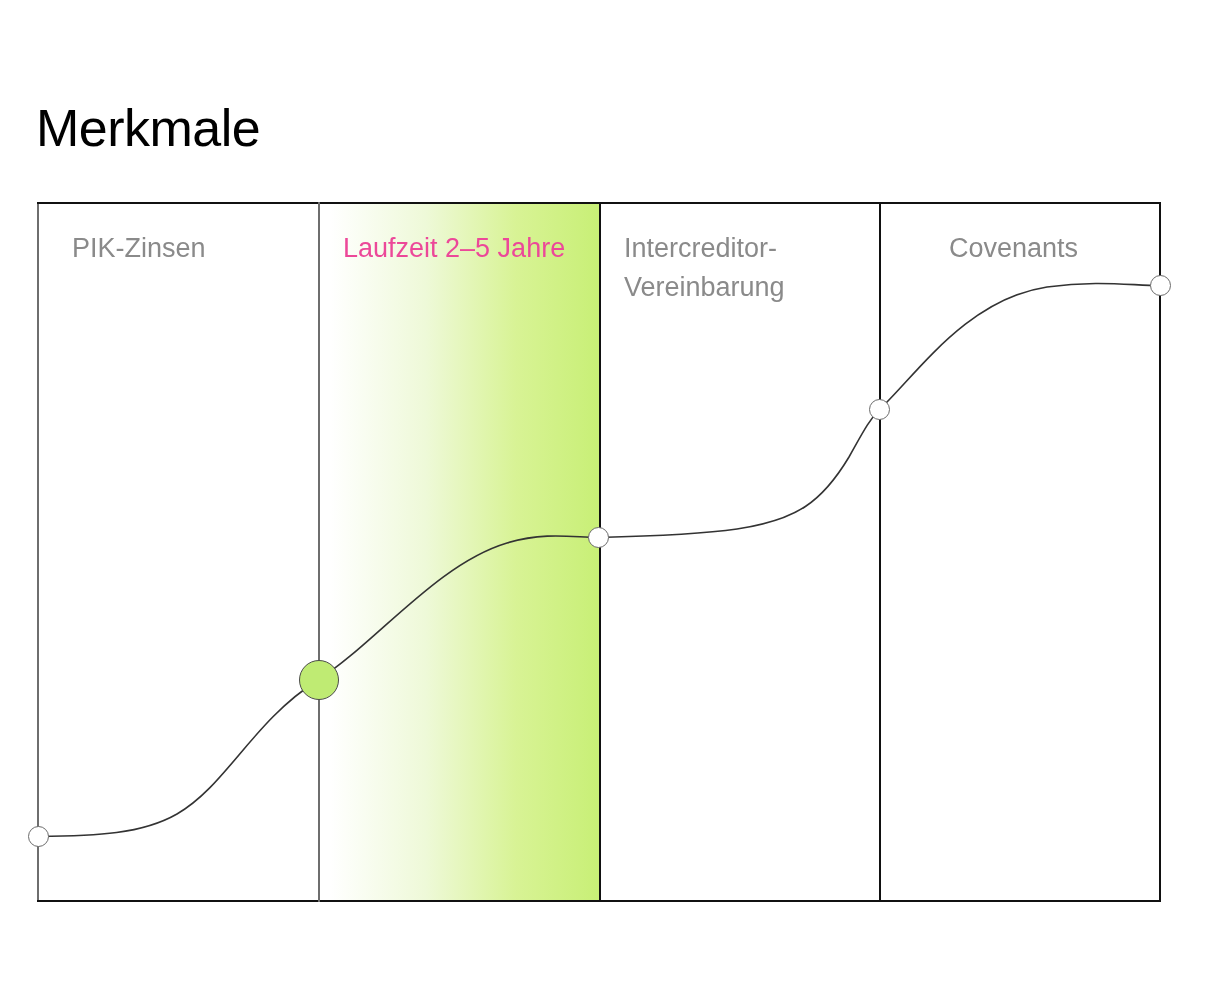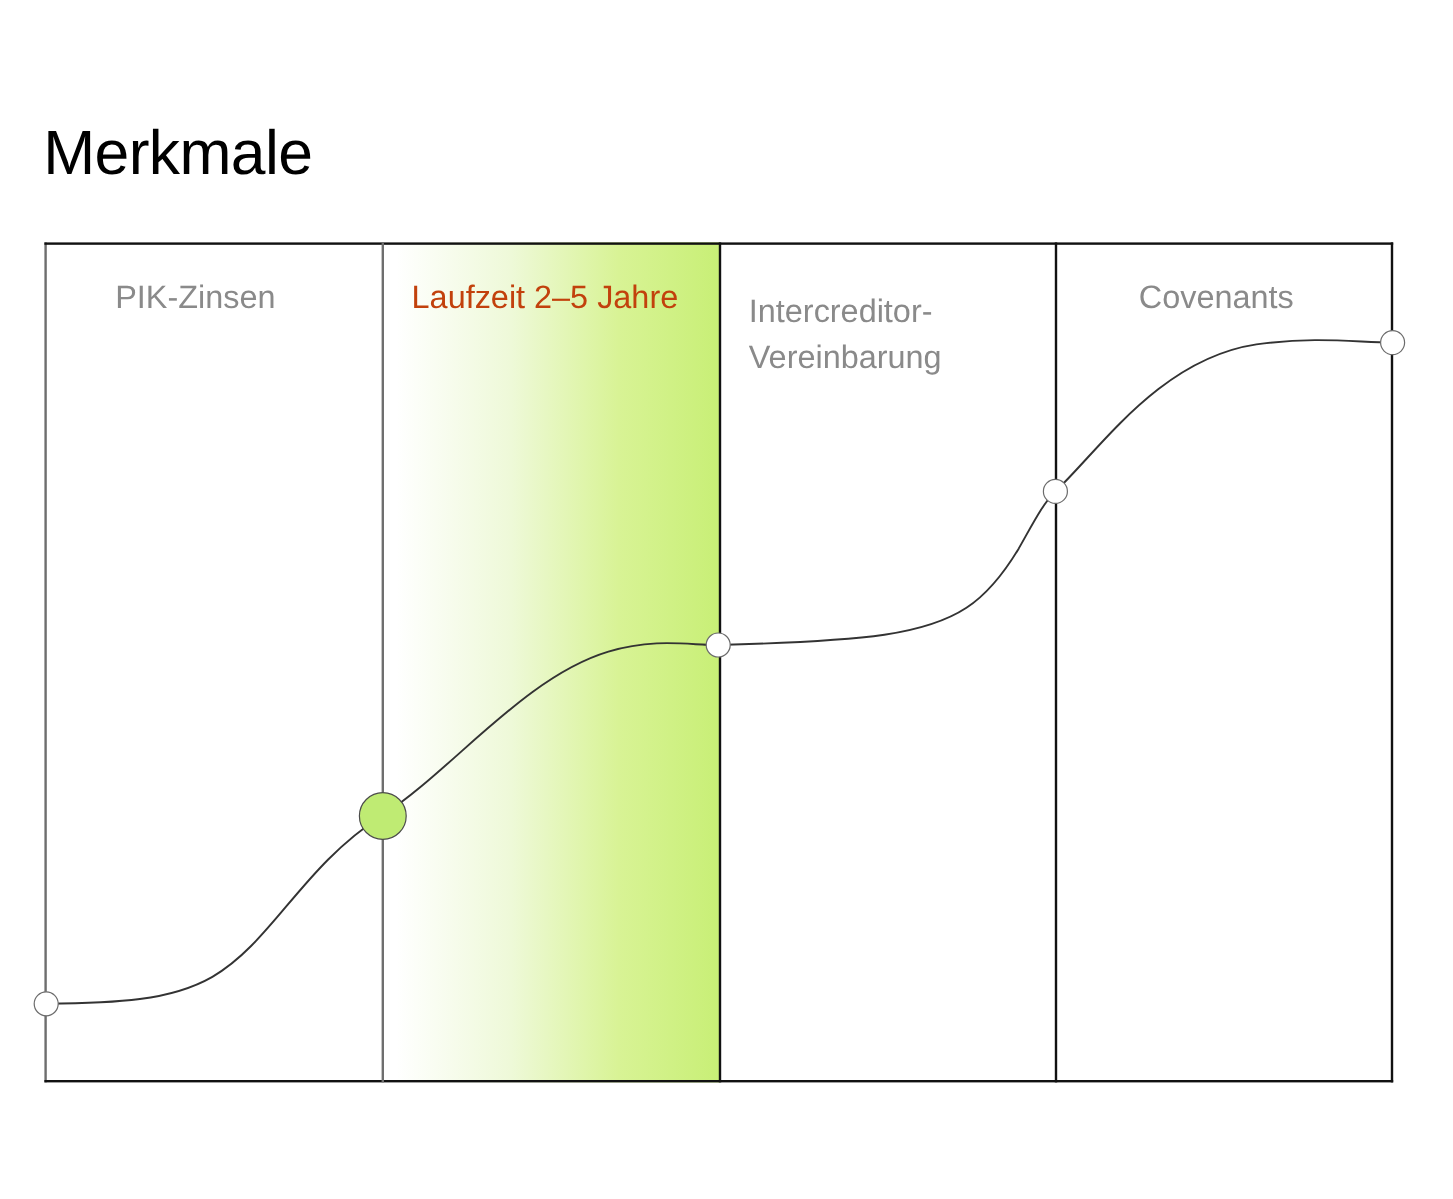--- a/index.html
+++ b/index.html
@@ -75,25 +75,25 @@
 
   
   .col-label {
     position: absolute;
     top: 27px;
     font-size: 27px;
     line-height: 39px;
     font-weight: 400;
     color: #8a8a8a;
   }
-  .col-label.is-active { color: #c2410c; }
+  .col-label.is-active { color: #ec4899; }
 
-  #col-label-0 { left: 35px;  width: 240px; margin-left: 24px; }
+  #col-label-0 { left: 35px;  width: 240px; }
   #col-label-1 { left: 306px; width: 250px; }
-  #col-label-2 { left: 587px; width: 250px; margin-top: 11px; }
+  #col-label-2 { left: 587px; width: 250px; }
   #col-label-3 { left: 912px; width: 250px; }
 
   
   #curve-layer {
     position: absolute;
     left: 0; top: 0;
     width: 1124px;
     height: 700px;
     overflow: visible;
   }

